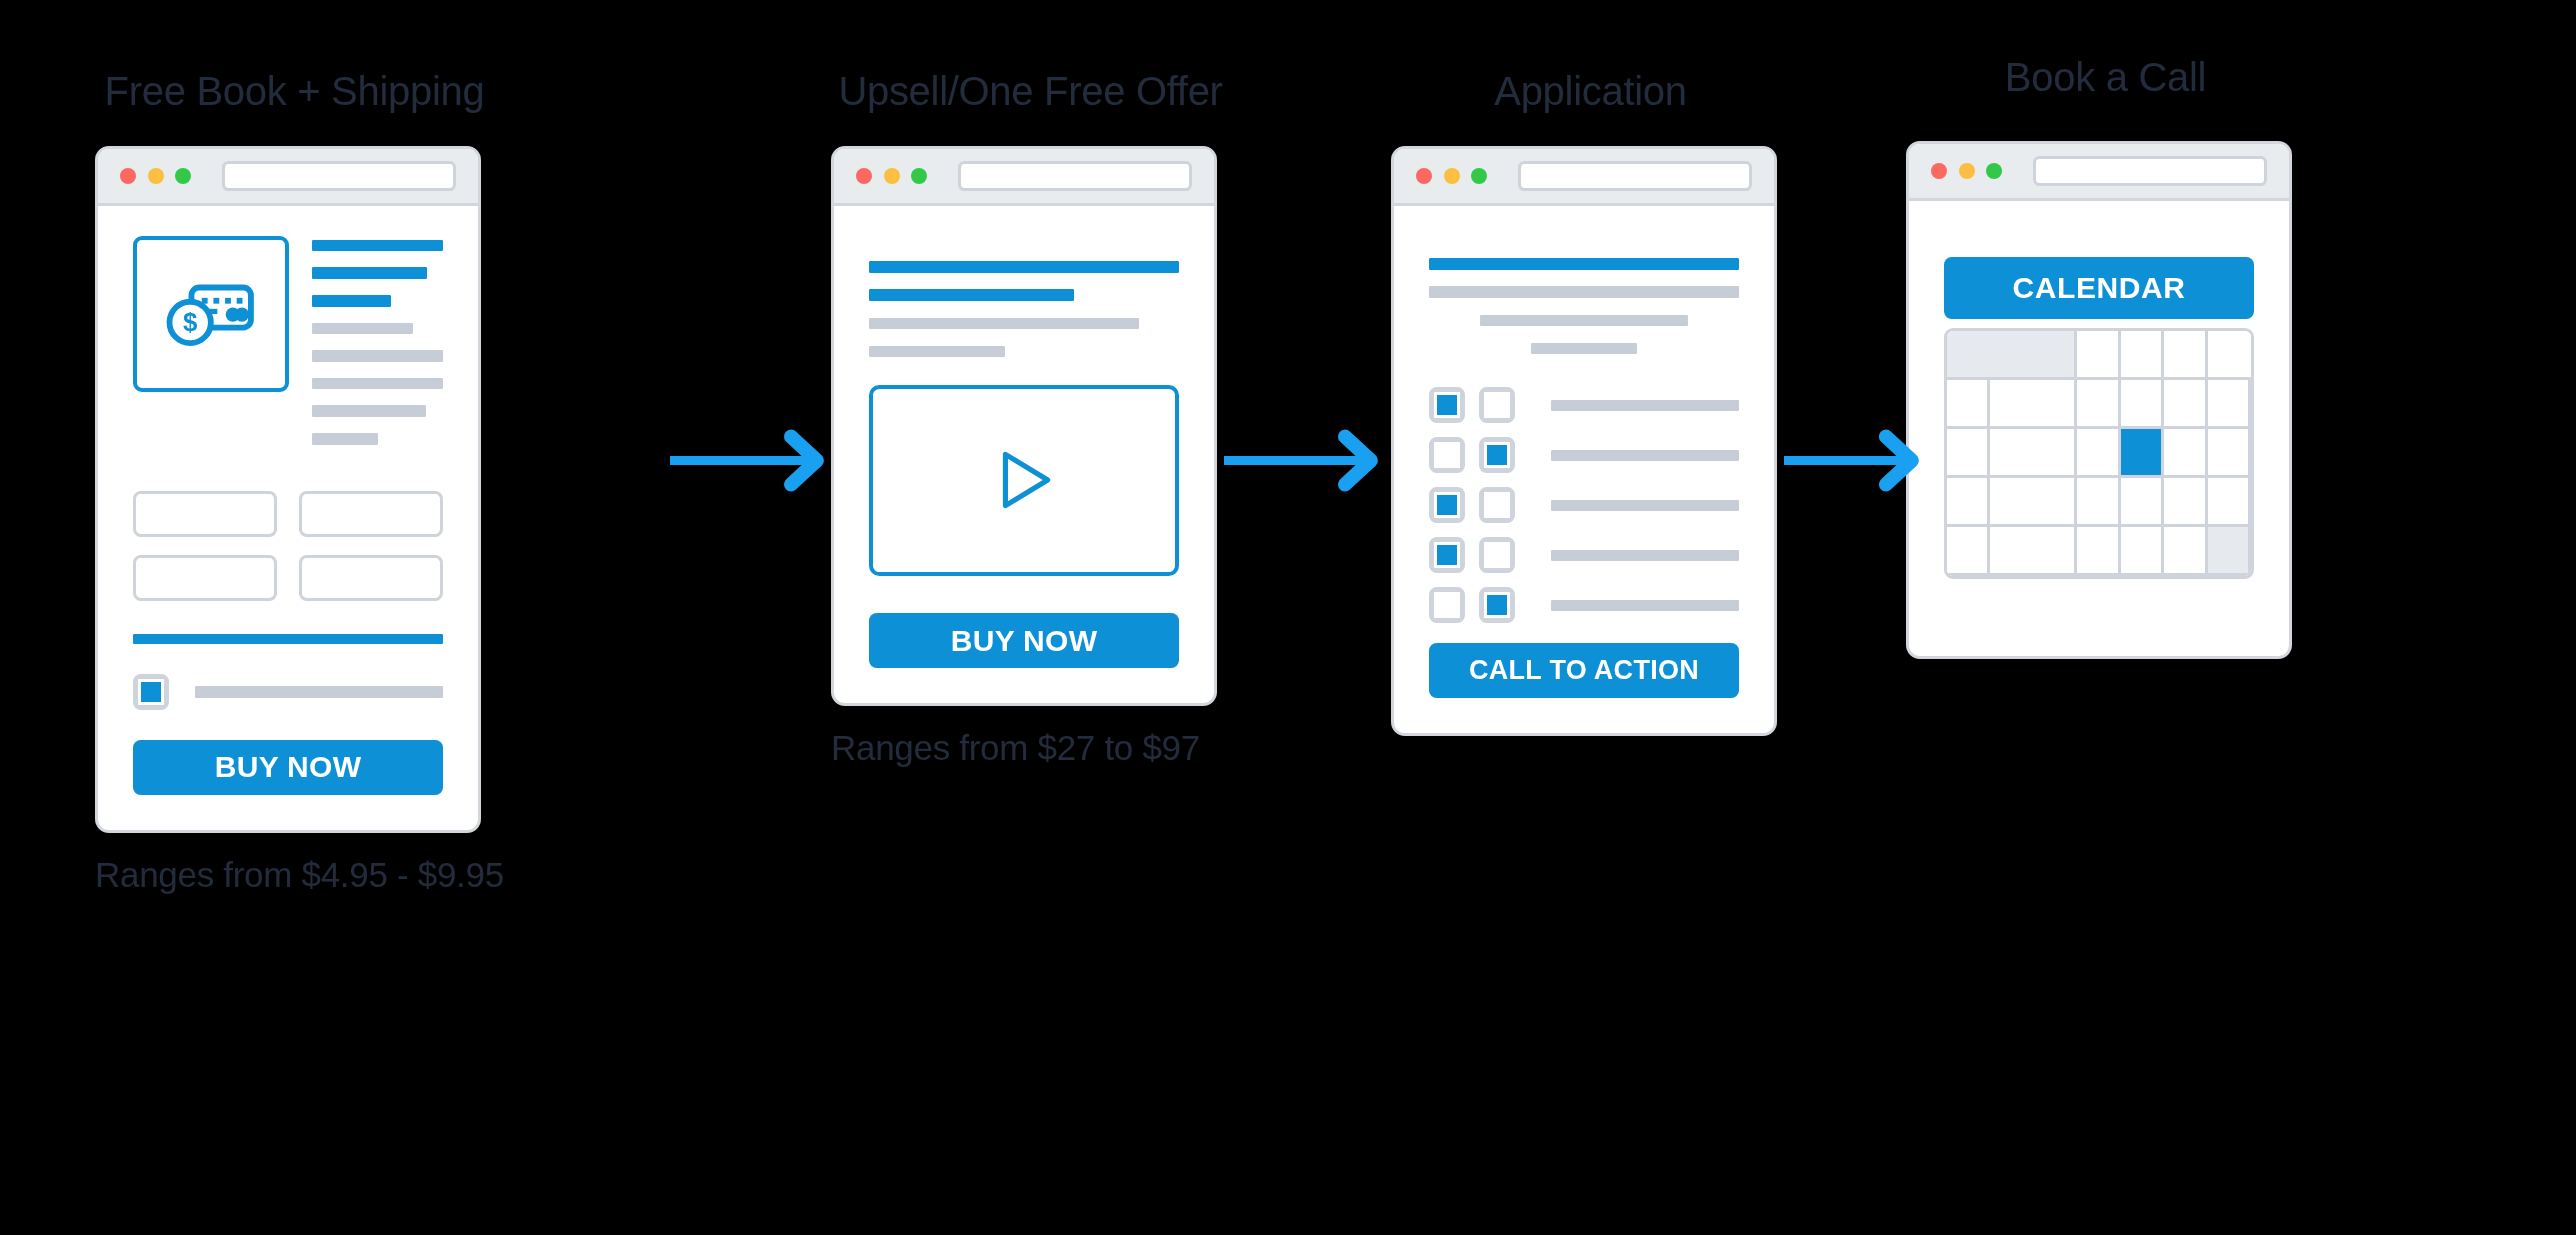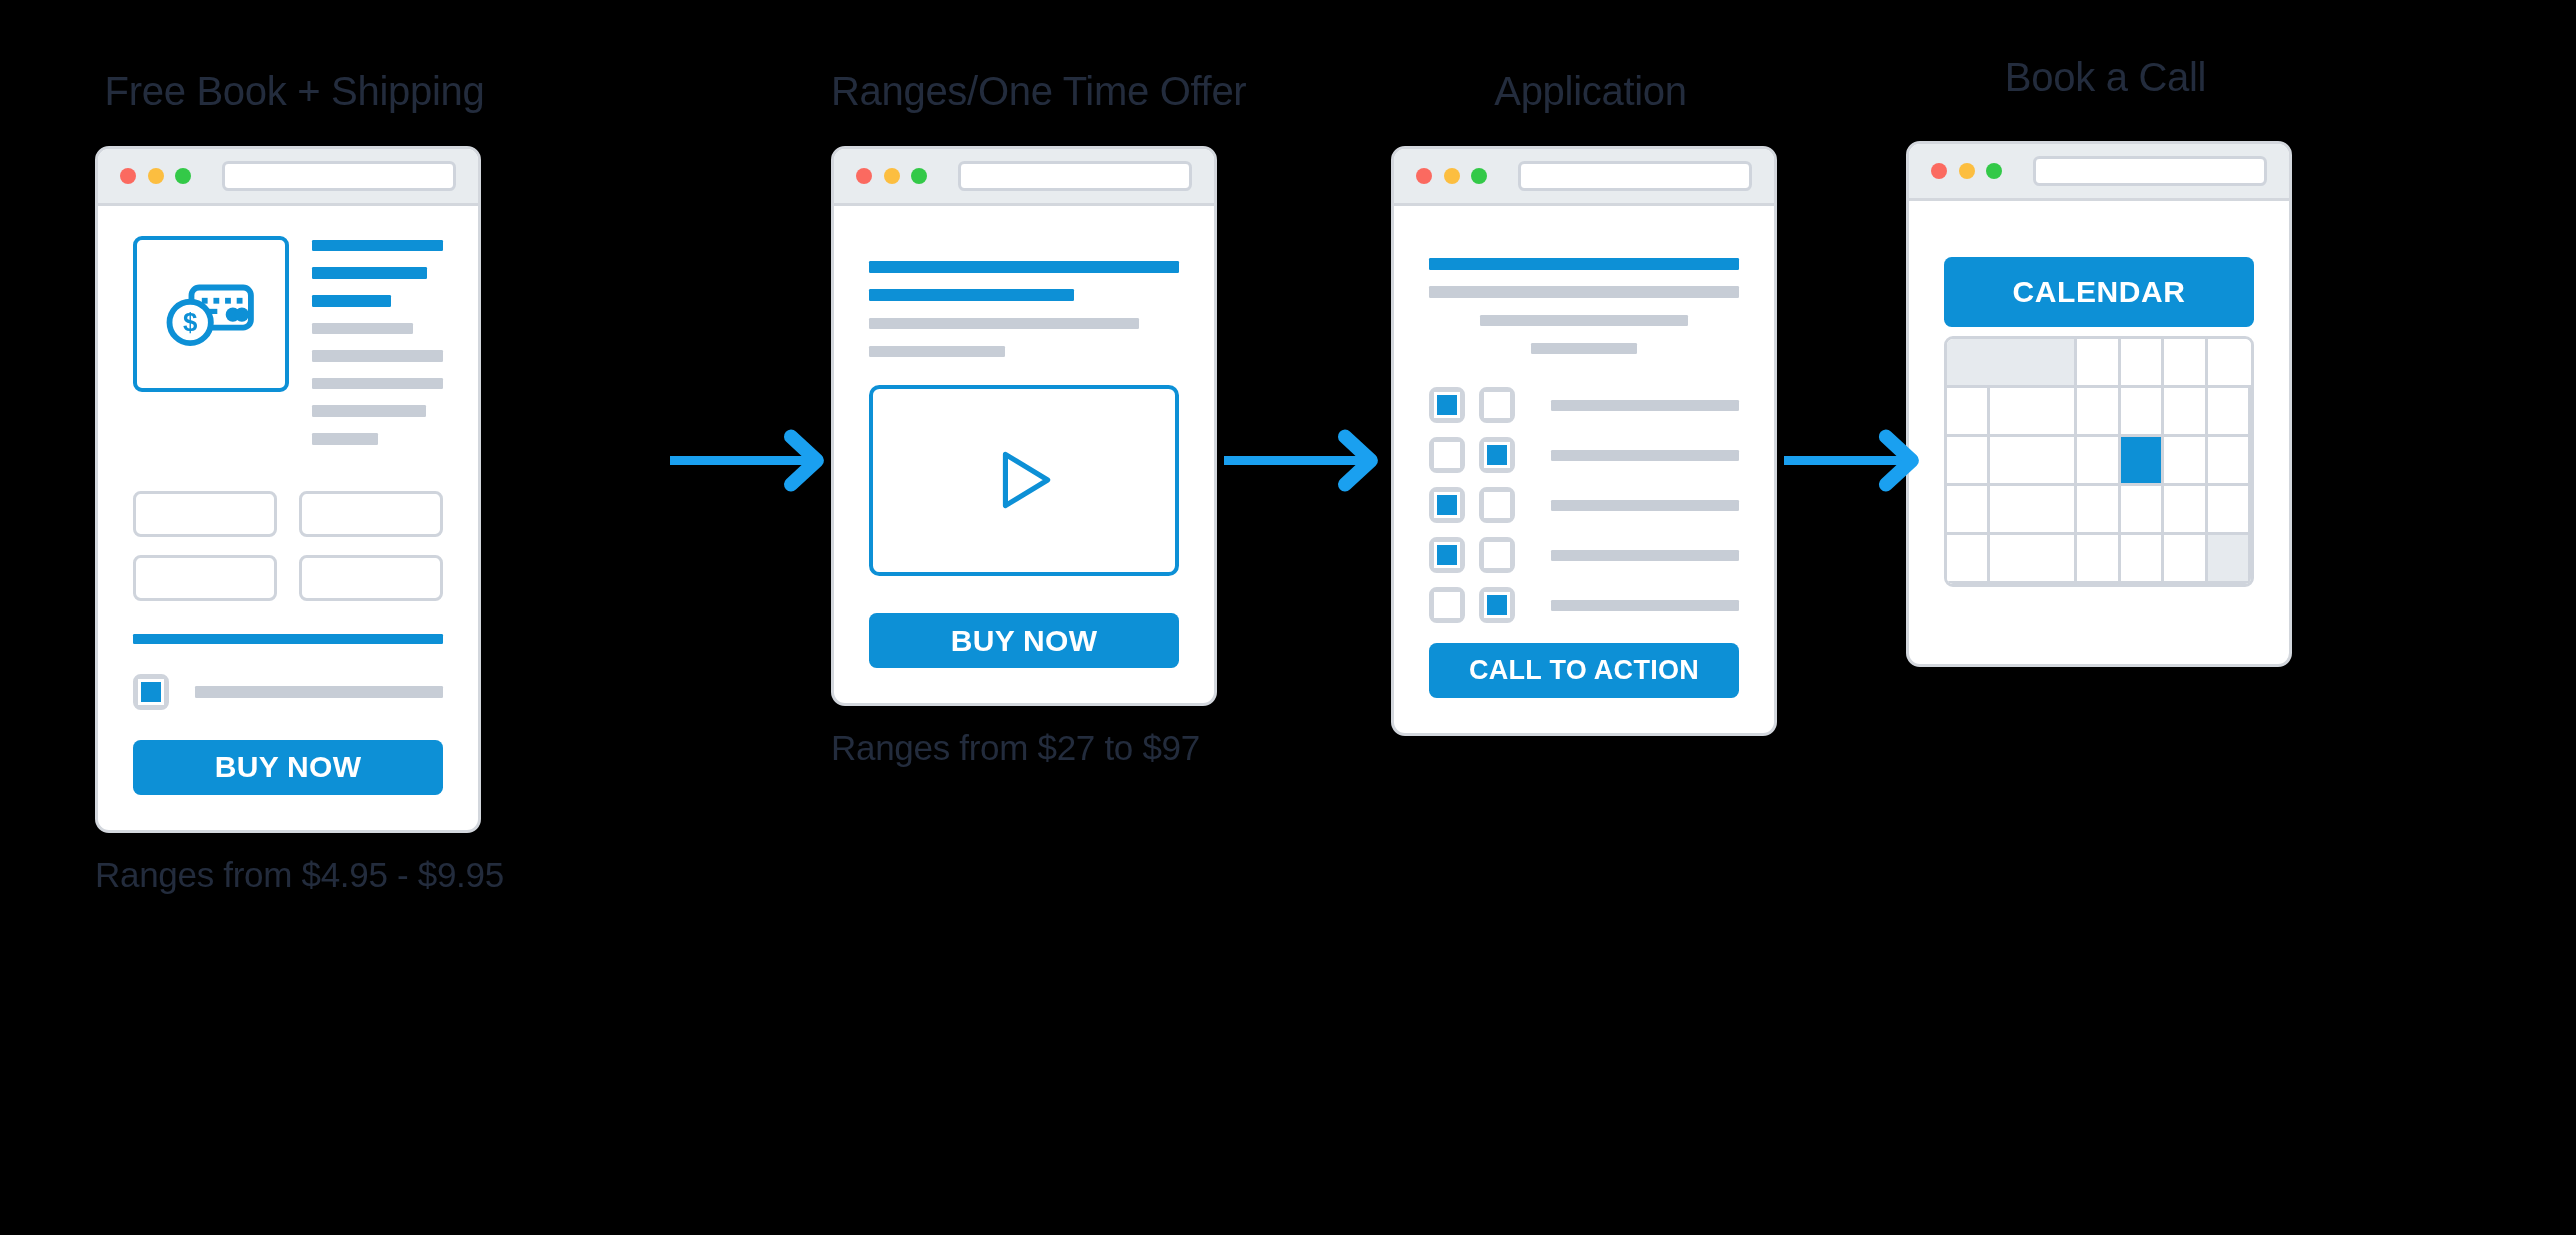--- a/index.html
+++ b/index.html
@@ -76,21 +76,21 @@
 
   
   .c3-center{text-align:center;}
   .c3-center .bar{margin-left:auto;margin-right:auto;}
   .chk-list{margin-top:33px;}
   .chk-pair{display:flex;align-items:center;gap:14px;margin-bottom:14px;}
   .chk-pair .chk-line{margin-left:22px;}
 
   
   .cal-head{
-    margin-top:28px;height:70px;background:#0d90d6;border-radius:7.7px;
+    margin-top:28px;height:62px;background:#0d90d6;border-radius:7.7px;
     display:flex;align-items:center;justify-content:center;
     color:#fff;font-size:30px;font-weight:bold;letter-spacing:0.6px;
   }
   .cal-grid{
     margin-top:9px;display:grid;grid-template-columns:repeat(7,1fr);
     border:3.9px solid #cfd4dc;border-radius:9px;overflow:hidden;box-sizing:border-box;
   }
   .cal-cell{height:49px;border-right:3.2px solid #cfd4dc;border-bottom:3.2px solid #cfd4dc;background:#fff;box-sizing:border-box;}
   .cal-cell.gray{background:#e6eaee;}
   .cal-cell.sel{background:#0d90d6;}
@@ -159,21 +159,21 @@
             </div>
           <div class="chk-line"></div>
         </div>
         <div class="cta">BUY NOW</div>
       </div>
     </div>
     <div class="step-caption">Ranges from $4.95 - $9.95</div>
   </div>
 
   <div class="step" id="step2" style="left:831px;">
-    <div class="step-title">Ranges/One Time Offer</div>
+    <div class="step-title">Upsell/One Free Offer</div>
     <div class="browser">
       <div class="chrome">
         <div class="dots">
           <span class="dot r"></span>
           <span class="dot y"></span>
           <span class="dot g"></span>
         </div>
         <div class="urlbar"></div>
       </div>
       <div class="page" style="padding-top:55px">

